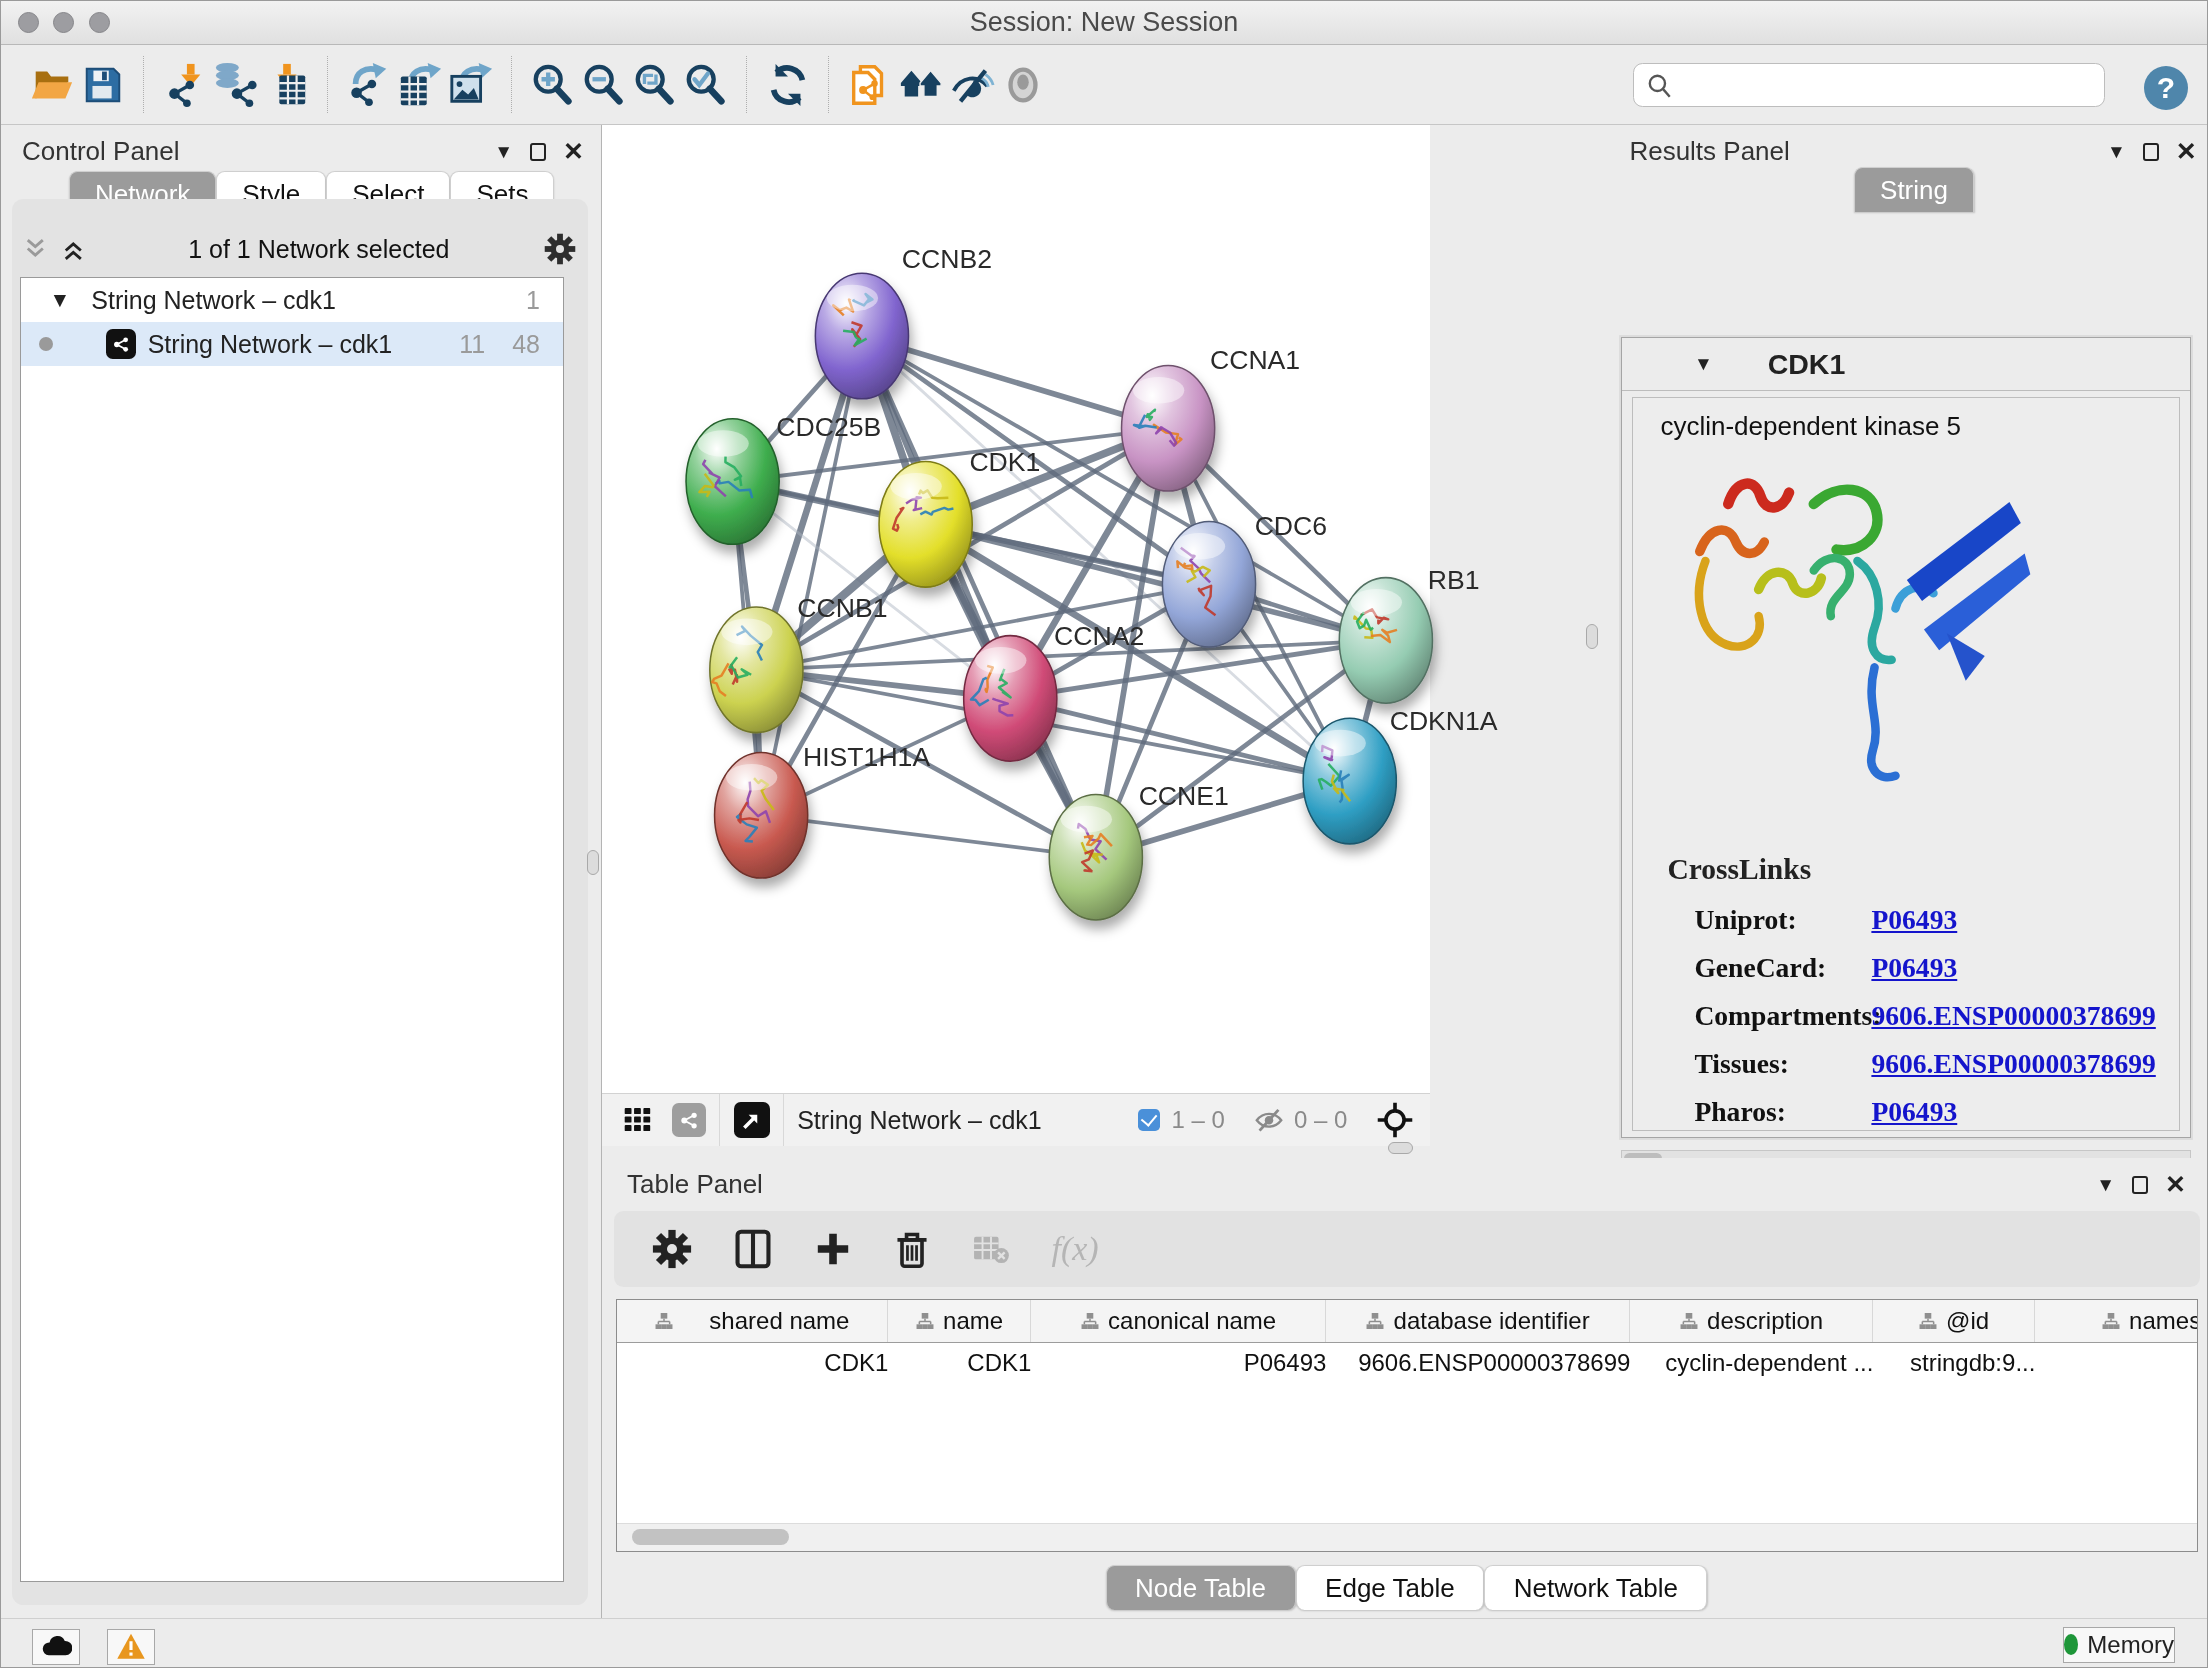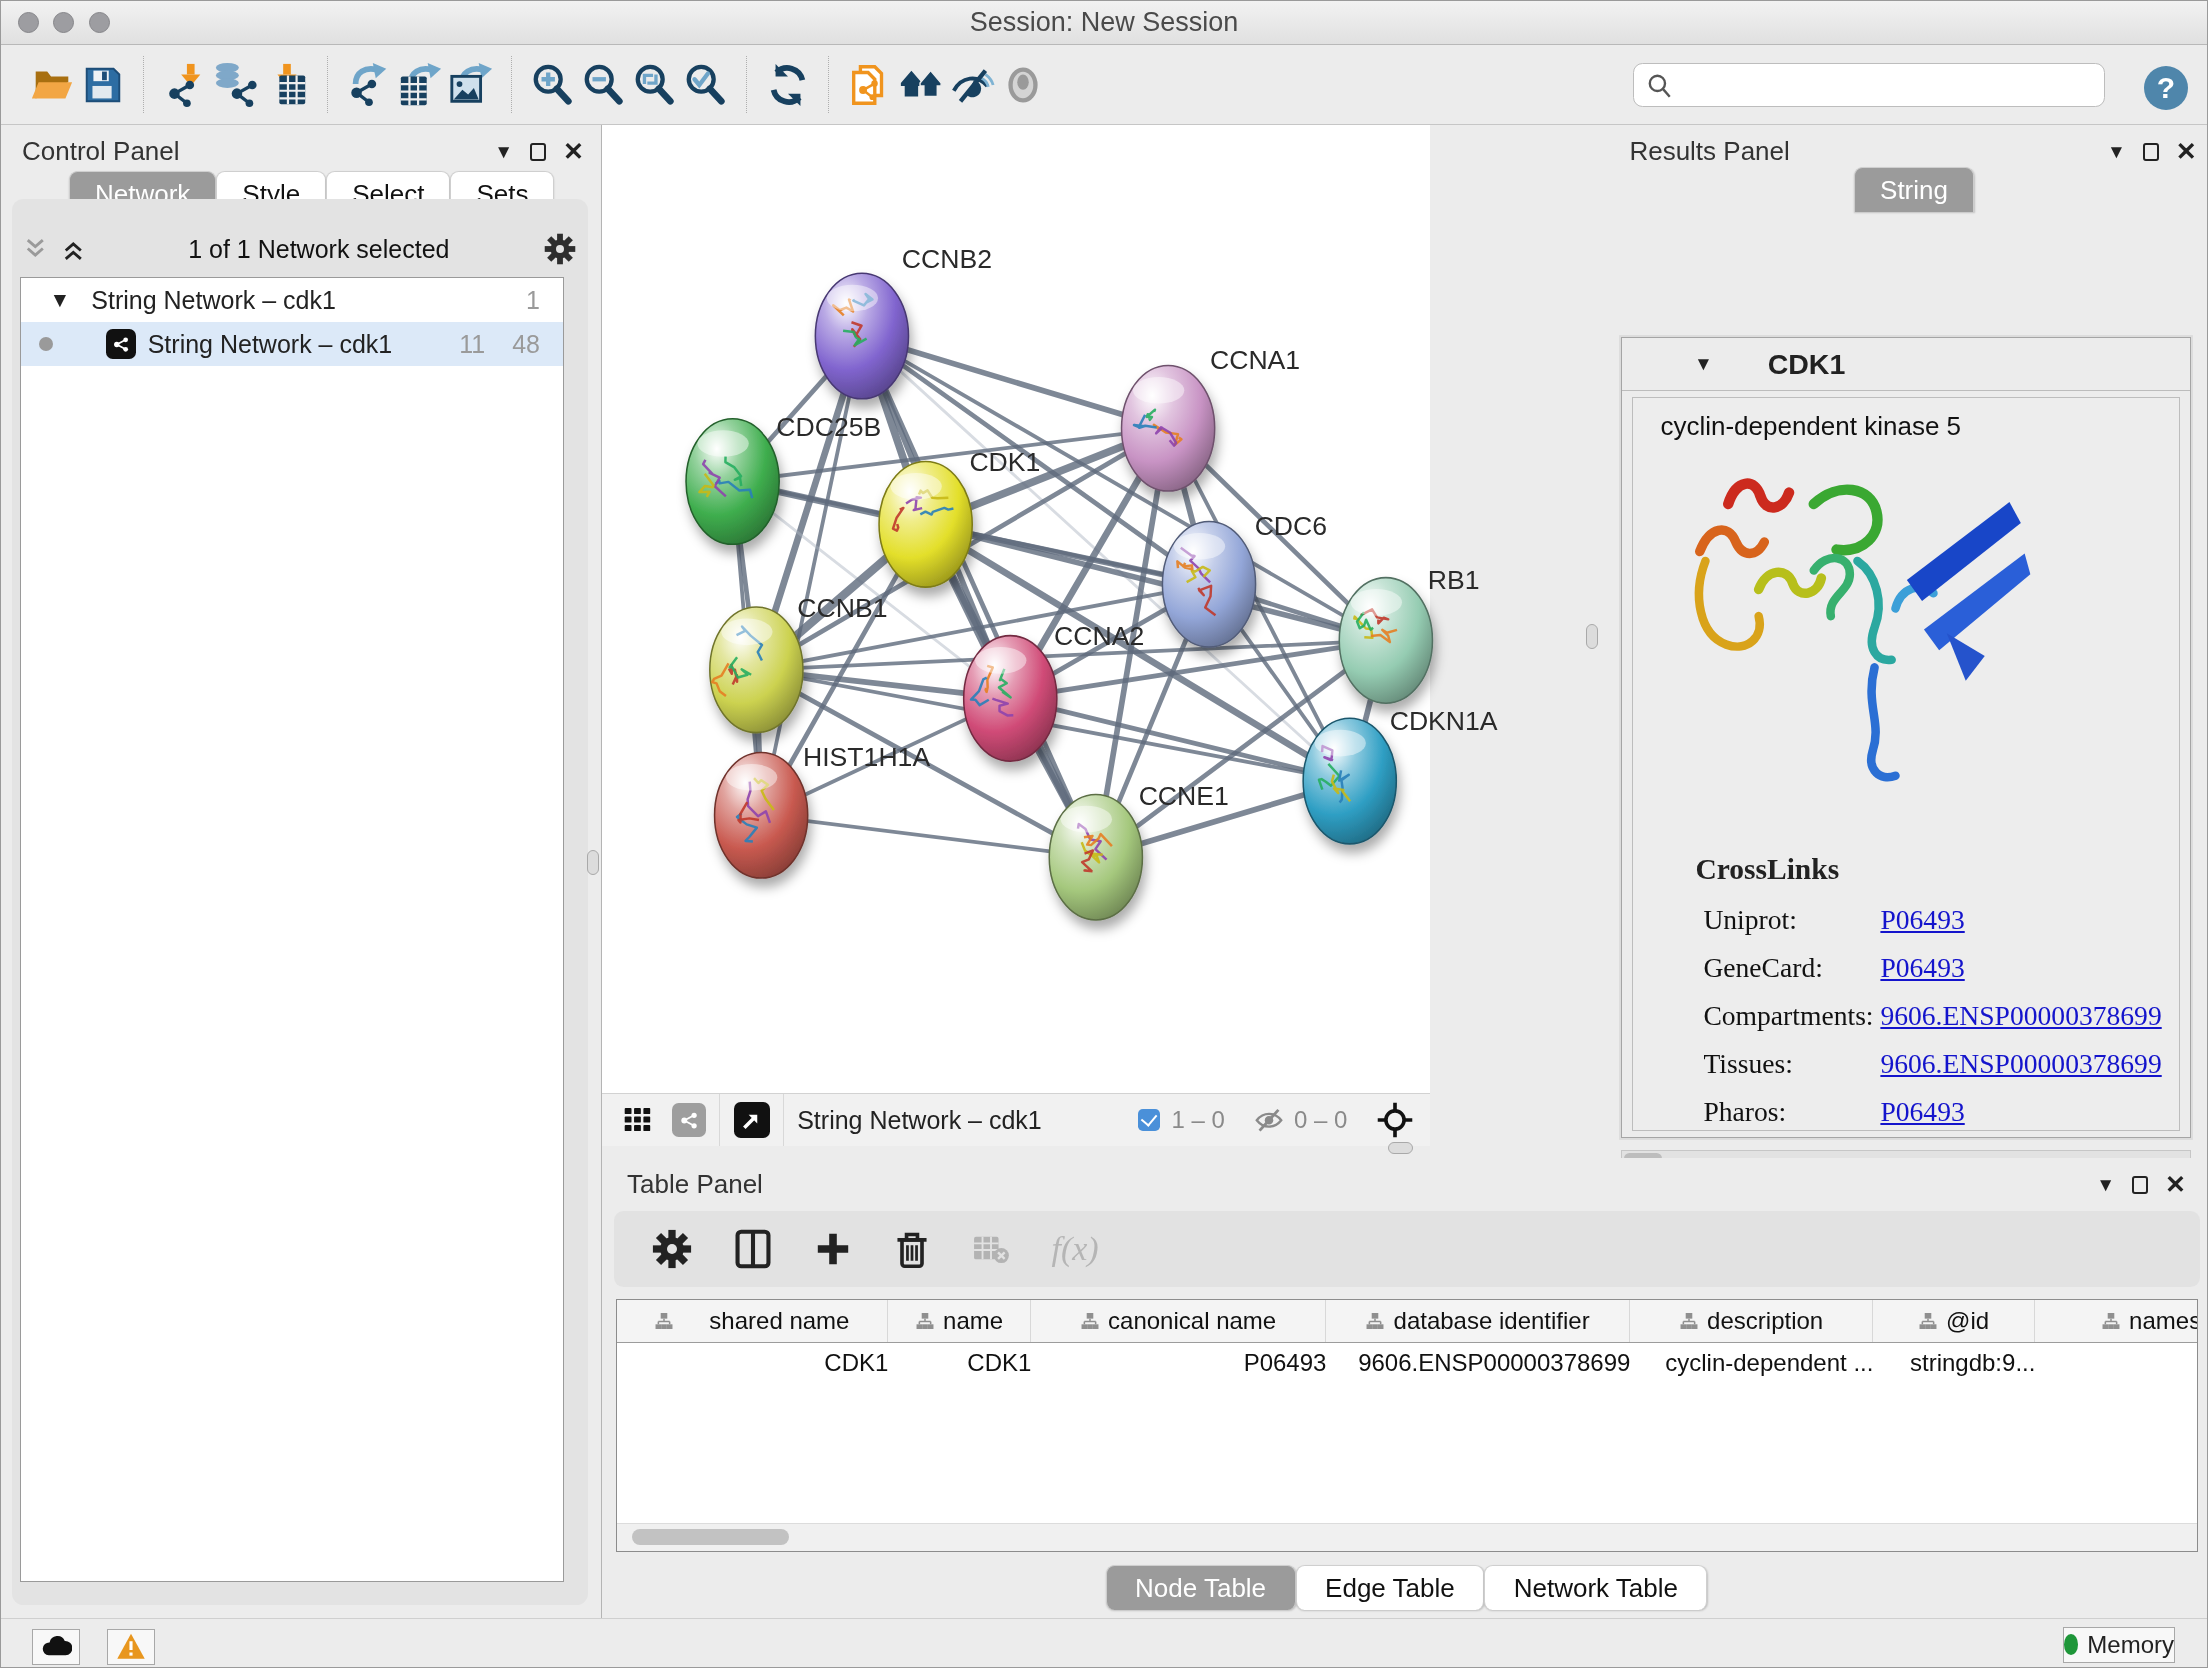--- a/index.html
+++ b/index.html
@@ -84,22 +84,22 @@
          font-size:27px; padding:7.6px 28.5px; box-shadow:0 1px 1.9px rgba(0,0,0,.2); }
   .rp-results { top:212px; height:801px; }
   .rp-entry-head { height:53px; display:flex; align-items:center; border-bottom:1px solid #bcbcbc; }
   .rp-entry-head .tri { margin-left:72px; }
   .rp-entry-name { font-size:28.5px; font-weight:bold; margin-left:55px; }
   .rp-inner { position:absolute; left:10.5px; right:10.5px; top:59px; bottom:5.7px; background:#ededed;
               border:1px solid #bdbdbd; }
   .rp-desc { font-size:26px; color:#111; padding:13.3px 0 0 27px; }
   .protein { position:absolute; left:38px; top:49px; }
   .cl-title { position:absolute; left:34px; top:455px; font-family:"Liberation Serif", serif;
-              font-weight:bold; font-size:29.5px;margin-left:28px; }
-  .cl-rows { position:absolute; left:70px; top:498px; right:9.5px; }
+              font-weight:bold; font-size:29.5px; }
+  .cl-rows { position:absolute; left:61px; top:498px; right:9.5px;font-weight:bold; }
   .cl-row { display:flex; height:48px; align-items:center; font-family:"Liberation Serif", serif; font-size:27.6px; }
   .cl-label { width:177px; color:#111; }
   .cl-value { color:#1414cc; text-decoration:underline; }
   .rp-hscroll { position:absolute; left:2.9px; right:19px; top:1025px; height:17px; background:#e2e2e2;
                 border:1px solid #c6c6c6; }
   .rp-hscroll .thumb { width:38px; height:11.4px; margin:1.9px; background:#bdbdbd; border-radius:5.7px; }
 
   
   .table-panel { position:absolute; left:603px; top:1157px; width:1605px; height:460px; background:#ececec;text-align:right; }
   .table-panel .phead { padding:11.4px 23px 0 23px; }

